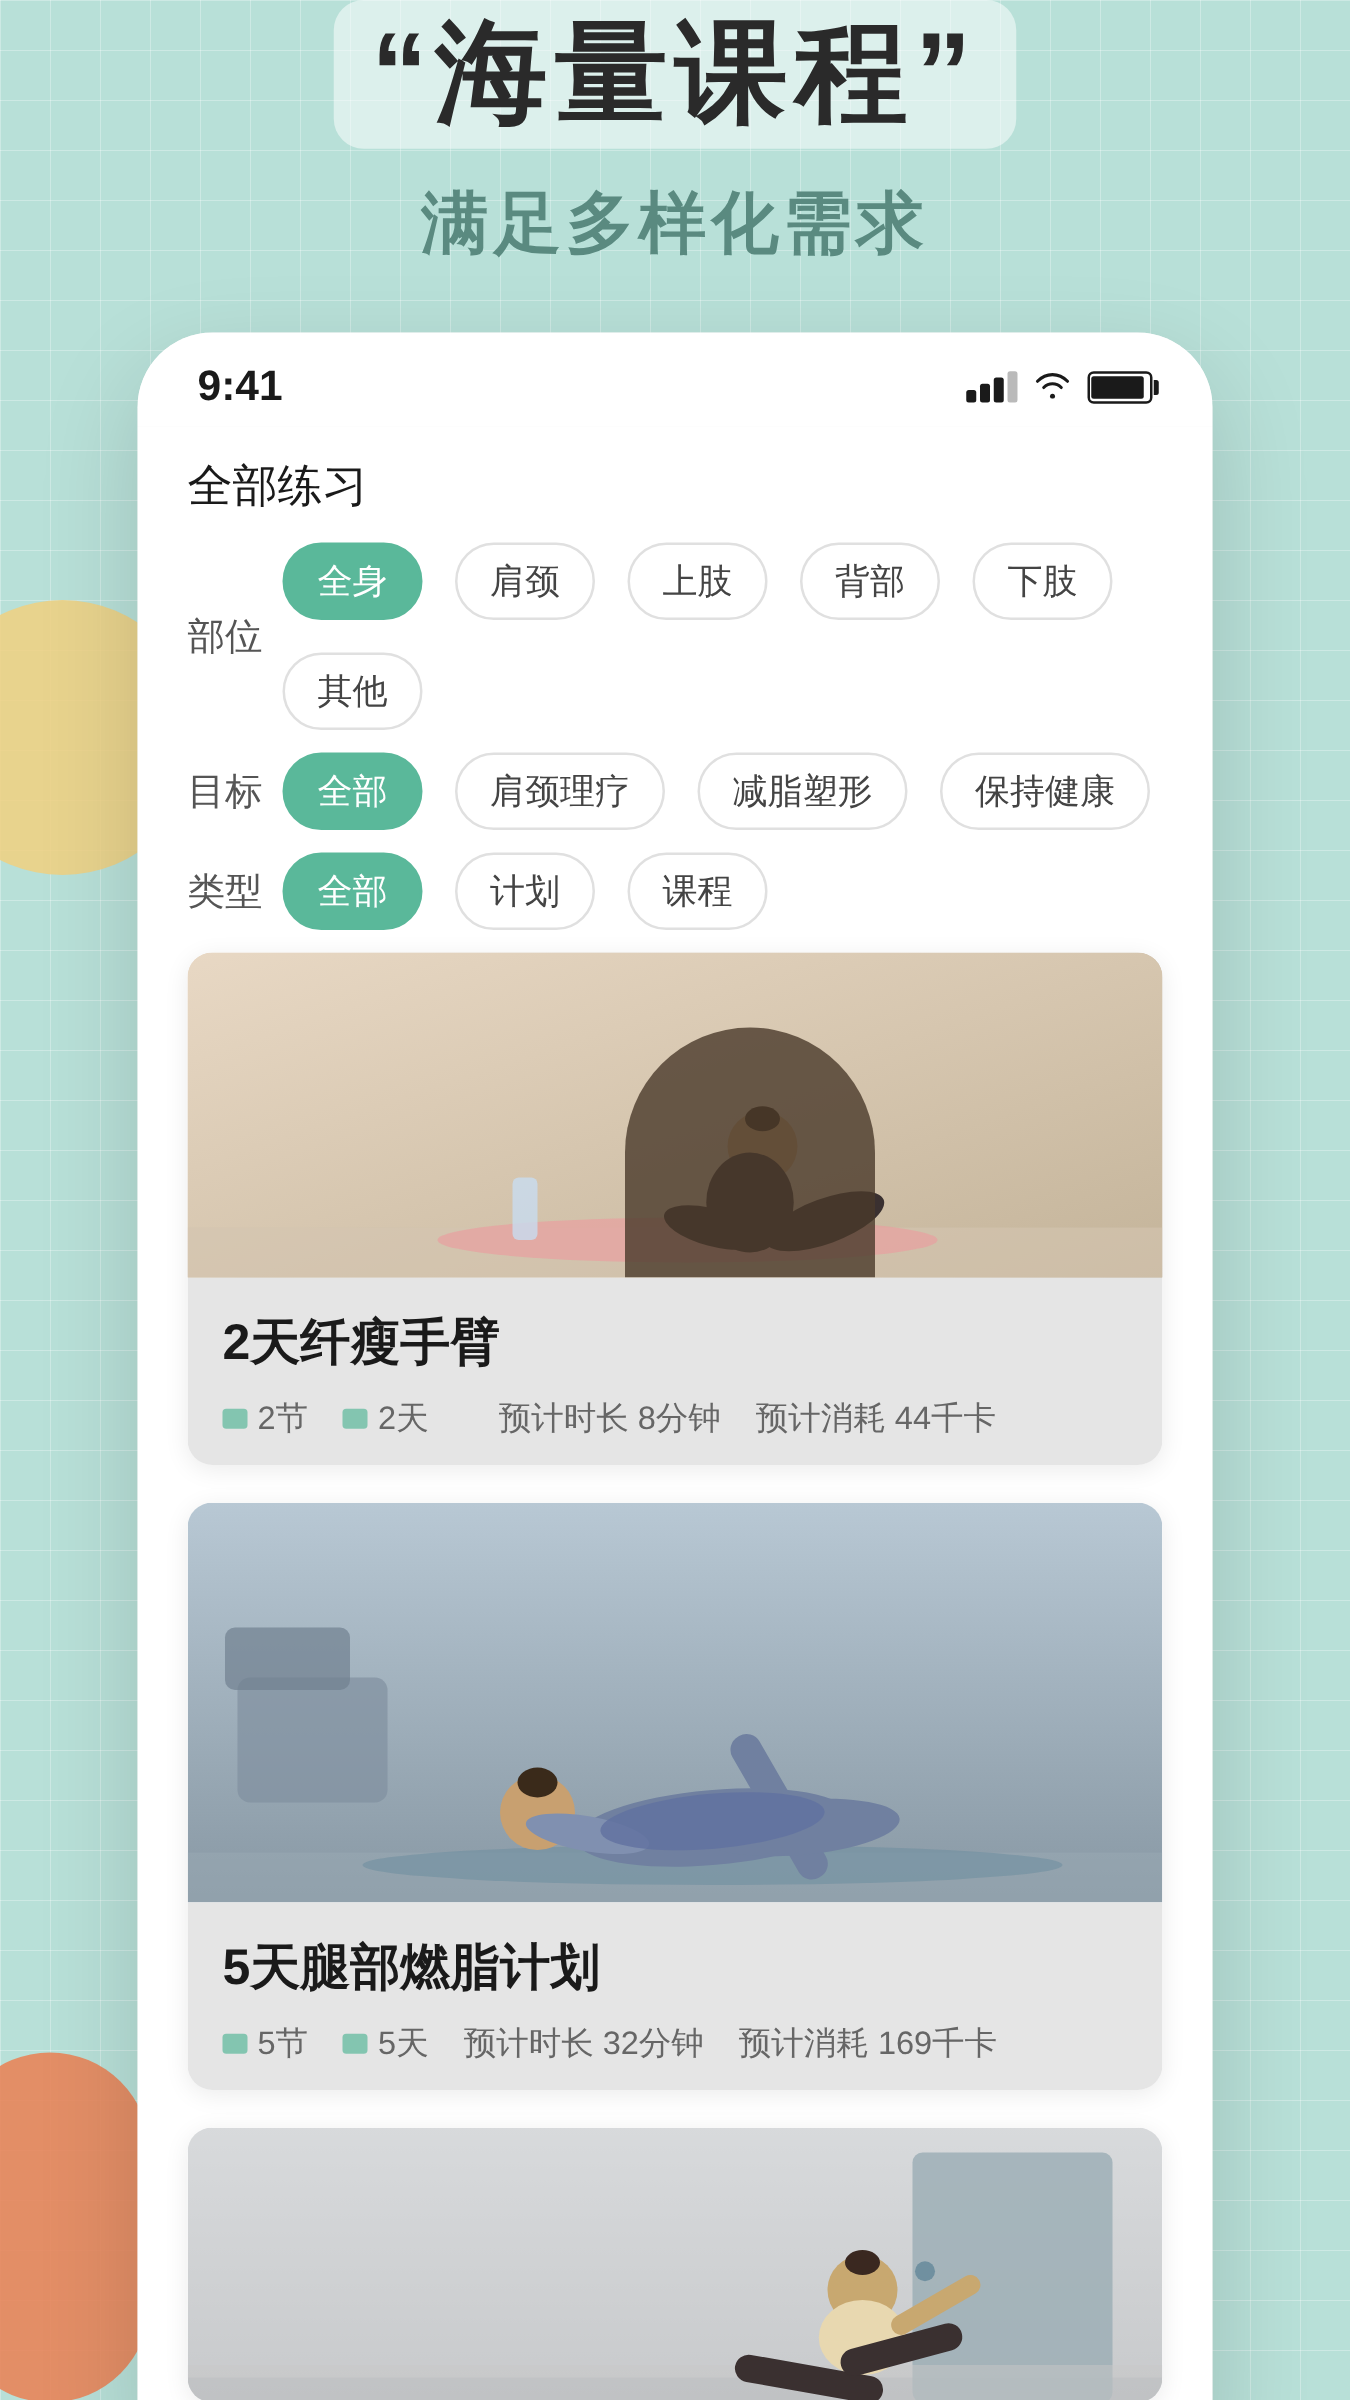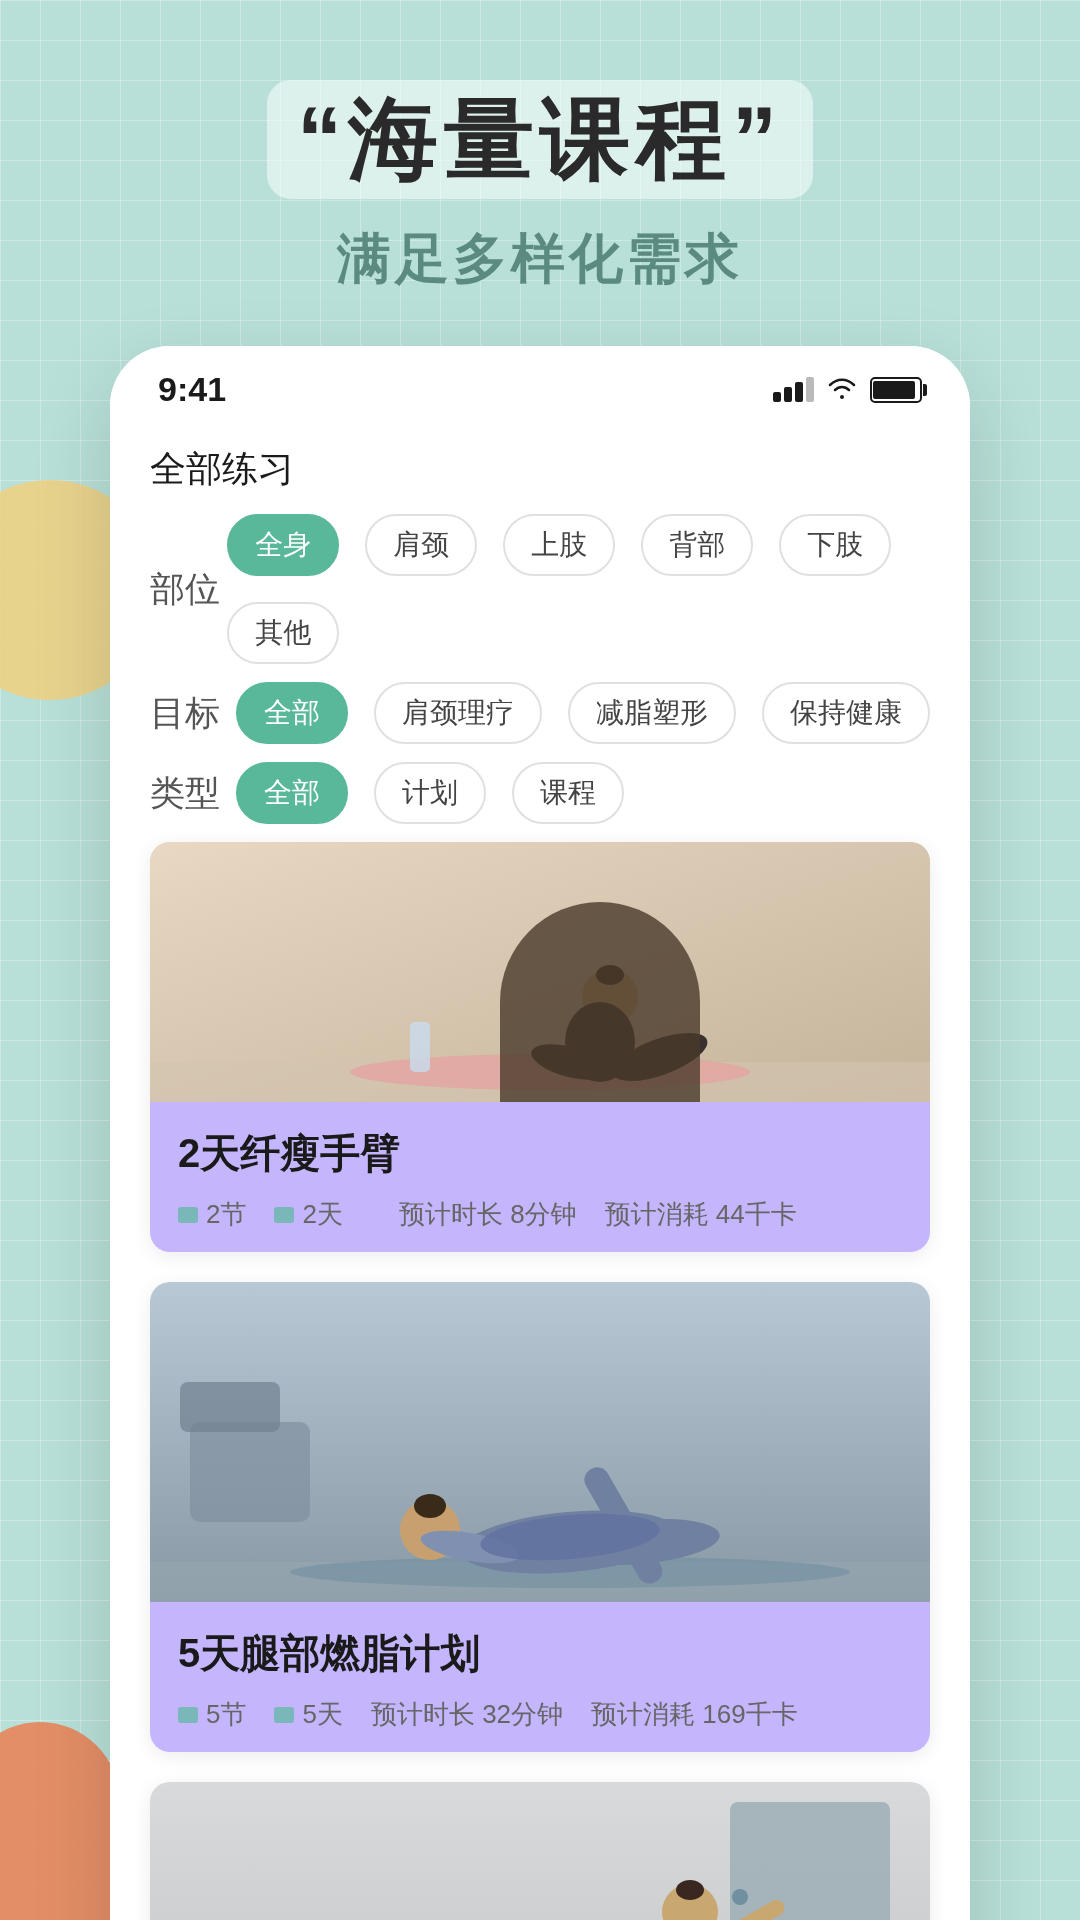--- a/index.html
+++ b/index.html
@@ -51,21 +51,20 @@
     .page-content {
       position: relative;
       z-index: 1;
       display: flex;
       flex-direction: column;
       align-items: center;
     }
 
     
     .header-section {
-      padding-top: 80px;
       text-align: center;
       margin-bottom: 40px;
     }
 
     .main-title {
       font-size: 90px;
       font-weight: 900;
       color: #2a2a2a;
       letter-spacing: 6px;
       line-height: 1.1;
@@ -182,21 +181,21 @@
     
     .filter-row {
       display: flex;
       align-items: center;
       gap: 16px;
       margin-bottom: 18px;
       flex-wrap: nowrap;
     }
 
     .filter-label {
-      font-size: 35px;
+      font-size: 30px;
       color: #555;
       white-space: nowrap;
       min-width: 60px;
     }
 
     .filter-tags {
       display: flex;
       gap: 26px;
       flex-wrap: wrap;
     }
@@ -246,21 +245,21 @@
       transform: translateX(-20%);
       width: 200px;
       height: 200px;
       background: #4a3a2a;
       border-radius: 50% 50% 0 0;
       opacity: 0.8;
     }
 
     .course-info {
       padding: 24px 28px 20px;
-      background: #c4b5fd;
+      background: #e5e5e5;
     }
 
     .course-title {
       font-size: 40px;
       font-weight: 600;
       color: #1a1a1a;
       margin-bottom: 16px;
     }
 
     .course-meta {

